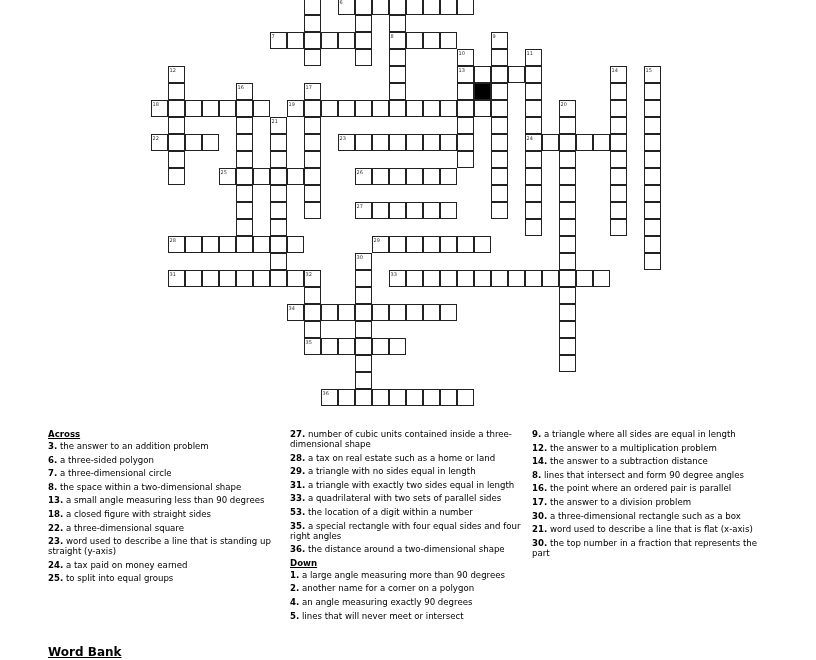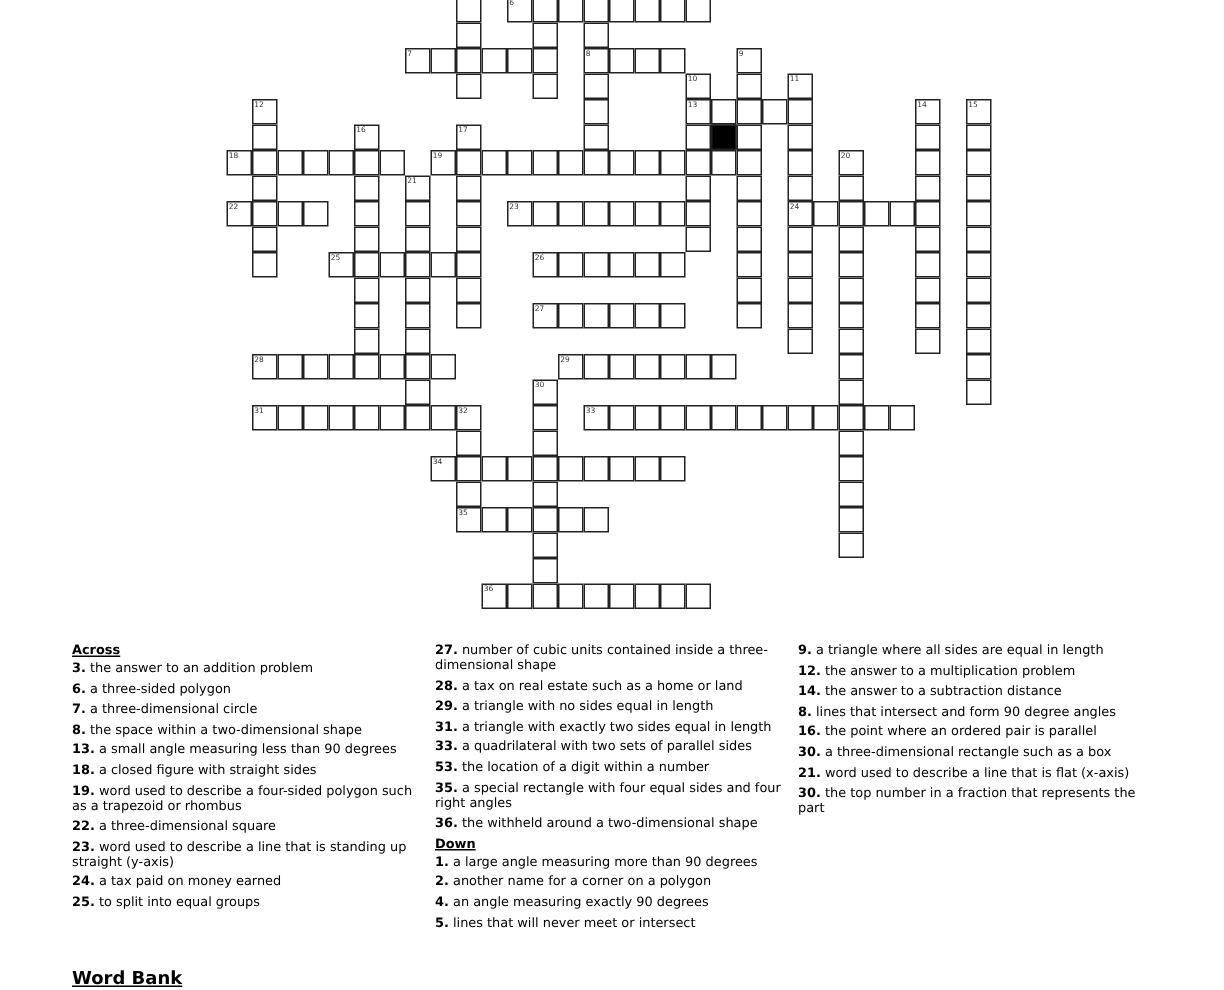--- a/index.html
+++ b/index.html
@@ -328,52 +328,52 @@
 
 <div class="clues" id="col1">
   <div class="head">Across</div>
   <div id="col1-list">
       <div class="clue"><b>3.</b> <span>the answer to an addition problem</span></div>
       <div class="clue"><b>6.</b> <span>a three-sided polygon</span></div>
       <div class="clue"><b>7.</b> <span>a three-dimensional circle</span></div>
       <div class="clue"><b>8.</b> <span>the space within a two-dimensional shape</span></div>
       <div class="clue"><b>13.</b> <span>a small angle measuring less than 90 degrees</span></div>
       <div class="clue"><b>18.</b> <span>a closed figure with straight sides</span></div>
-      <div class="clue"><b>19.</b> <span>word used to describe a four-sided polygon such as a trapezoid or rhombus</span></div>
       <div class="clue"><b>22.</b> <span>a three-dimensional square</span></div>
       <div class="clue"><b>23.</b> <span>word used to describe a line that is standing up straight (y-axis)</span></div>
       <div class="clue"><b>24.</b> <span>a tax paid on money earned</span></div>
       <div class="clue"><b>25.</b> <span>to split into equal groups</span></div>
     </div>
 </div>
 <div class="clues" id="col2">
   <div id="col2-list-a">
       <div class="clue"><b>27.</b> <span>number of cubic units contained inside a three-dimensional shape</span></div>
       <div class="clue"><b>28.</b> <span>a tax on real estate such as a home or land</span></div>
       <div class="clue"><b>29.</b> <span>a triangle with no sides equal in length</span></div>
       <div class="clue"><b>31.</b> <span>a triangle with exactly two sides equal in length</span></div>
       <div class="clue"><b>33.</b> <span>a quadrilateral with two sets of parallel sides</span></div>
       <div class="clue"><b>53.</b> <span>the location of a digit within a number</span></div>
       <div class="clue"><b>35.</b> <span>a special rectangle with four equal sides and four right angles</span></div>
-      <div class="clue"><b>36.</b> <span>the withheld around a two-dimensional shape</span></div>
+      <div class="clue"><b>36.</b> <span>the distance around a two-dimensional shape</span></div>
     </div>
   <div class="head">Down</div>
   <div id="col2-list-b">
       <div class="clue"><b>1.</b> <span>a large angle measuring more than 90 degrees</span></div>
       <div class="clue"><b>2.</b> <span>another name for a corner on a polygon</span></div>
       <div class="clue"><b>4.</b> <span>an angle measuring exactly 90 degrees</span></div>
       <div class="clue"><b>5.</b> <span>lines that will never meet or intersect</span></div>
     </div>
 </div>
 <div class="clues" id="col3">
   <div id="col3-list">
       <div class="clue"><b>9.</b> <span>a triangle where all sides are equal in length</span></div>
       <div class="clue"><b>12.</b> <span>the answer to a multiplication problem</span></div>
       <div class="clue"><b>14.</b> <span>the answer to a subtraction distance</span></div>
       <div class="clue"><b>8.</b> <span>lines that intersect and form 90 degree angles</span></div>
       <div class="clue"><b>16.</b> <span>the point where an ordered pair is parallel</span></div>
+      <div class="clue"><b>17.</b> <span>the answer to a division problem</span></div>
       <div class="clue"><b>30.</b> <span>a three-dimensional rectangle such as a box</span></div>
       <div class="clue"><b>21.</b> <span>word used to describe a line that is flat (x-axis)</span></div>
       <div class="clue"><b>30.</b> <span>the top number in a fraction that represents the part</span></div>
     </div>
 </div>
 
 <div id="wordbank">Word Bank</div>
 
 </body></html>

